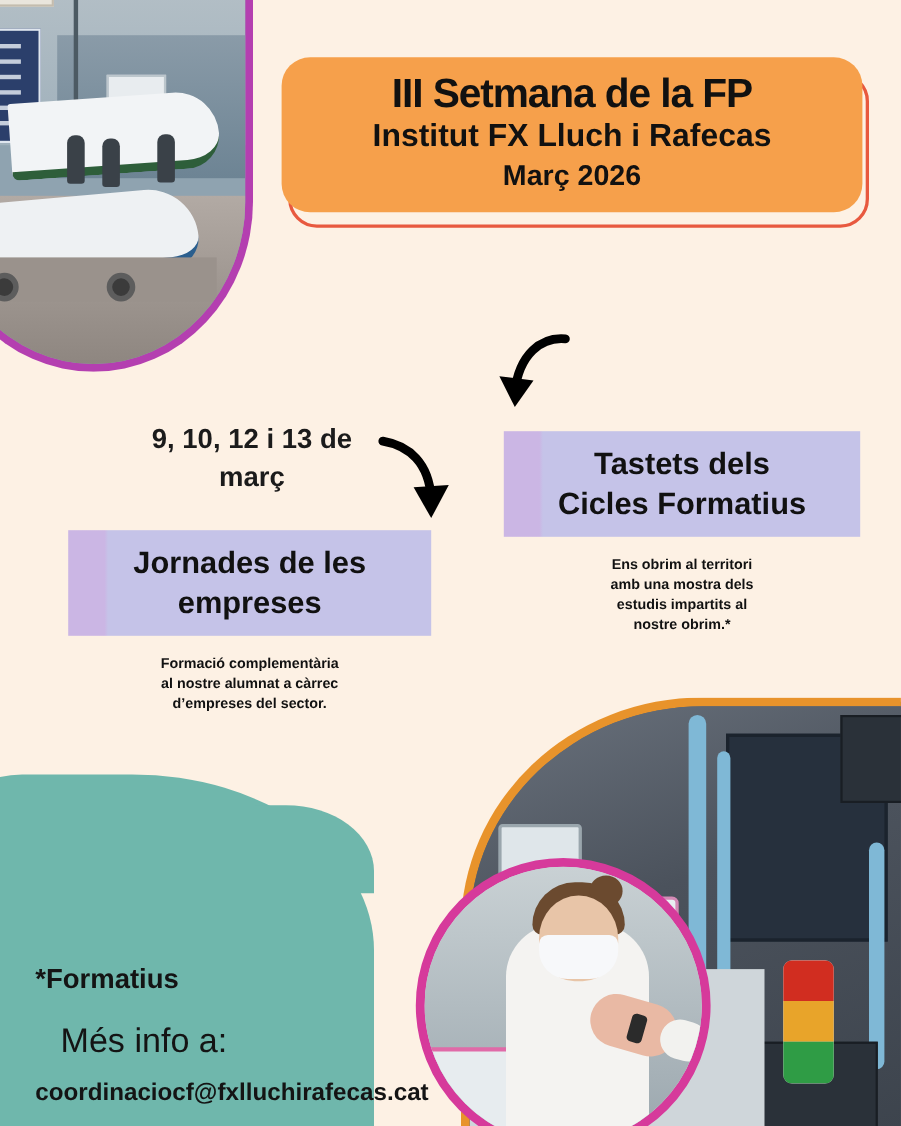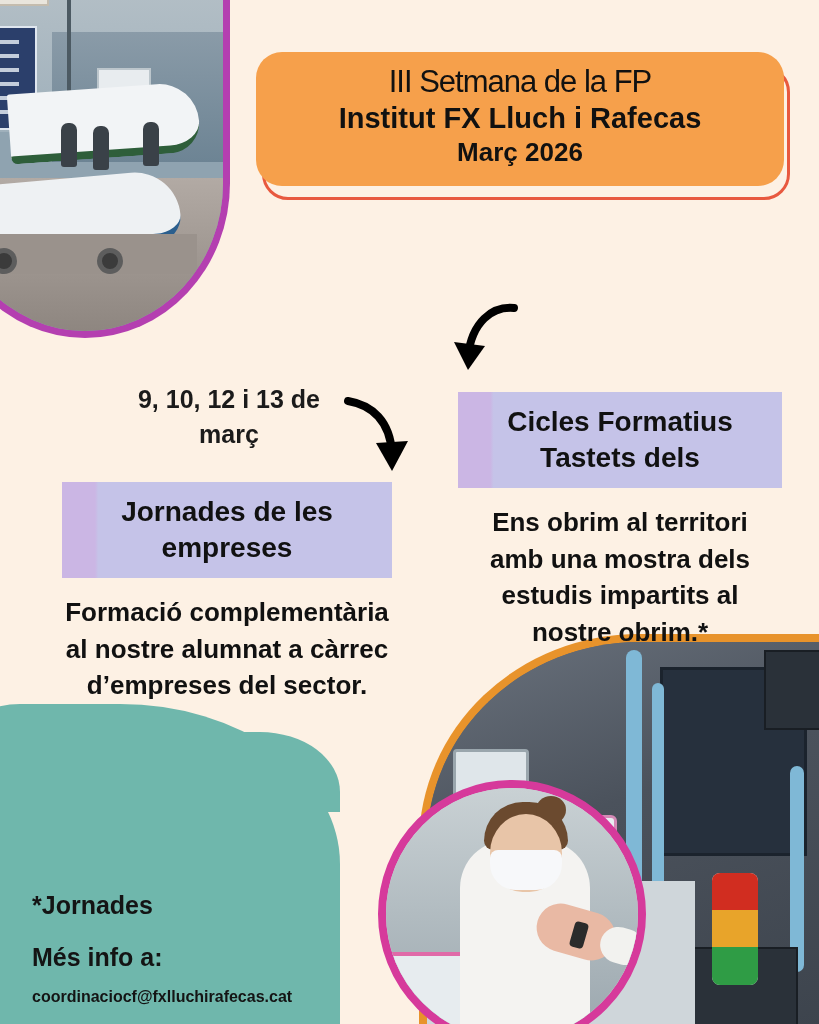--- a/index.html
+++ b/index.html
@@ -225,22 +225,22 @@
   }
   .banner {
     position: relative;
     background: #f6a04b;
     border-radius: 26px;
     padding: 14px 18px 18px;
     text-align: center;
     z-index: 1;
   }
   .banner h1 {
-    font-size: 31px;
-    font-weight: 400;
+    font-size: 37px;
+    font-weight: 700;
     letter-spacing: -1px;
     line-height: 1.05;
     color: #111;
   }
   .banner h2 {
     font-size: 29px;
     font-weight: 700;
     line-height: 1.2;
     margin-top: 2px;
     color: #111;
@@ -295,21 +295,21 @@
   }
   .sec .title-box span {
     display: block;
     font-size: 28px;
     font-weight: 700;
     line-height: 1.28;
     color: #111;
   }
   .sec .body {
     margin-top: 16px;
-    font-size: 26px;
+    font-size: 13px;
     font-weight: 700;
     line-height: 1.42;
     text-align: center;
     color: #111;
   }
 
   .sec-jornades { left: 62px; top: 482px; width: 330px; }
   .sec-tastets  { left: 458px; top: 392px; width: 324px; }
   .sec-tastets .body { text-align: center; }
 
@@ -321,26 +321,27 @@
     z-index: 6;
     color: #141414;
   }
   .footer .req {
     font-size: 25px;
     font-weight: 700;
     line-height: 1.28;
     margin-bottom: 22px;
   }
   .footer .more {
-    font-size: 25px;
-    font-weight: 700;
+    font-size: 31px;
+    font-weight: 400;
     margin-bottom: 16px;
+    margin-left: 23px;
   }
   .footer .mail {
-    font-size: 16px;
+    font-size: 22px;
     font-weight: 700;
   }
 </style>
 </head>
 <body>
 
 <div class="teal-wave"></div>
 
 <div class="photo-boats">
   <div class="sky"></div>
@@ -439,30 +440,30 @@
   </div>
   <div class="body">
     <div>Formació complementària</div>
     <div>al nostre alumnat a càrrec</div>
     <div>d’empreses del sector.</div>
   </div>
 </div>
 
 <div class="sec sec-tastets">
   <div class="title-box">
+    <span>Tastets dels</span>
     <span>Cicles Formatius</span>
-    <span>Tastets dels</span>
   </div>
   <div class="body">
     <div>Ens obrim al territori</div>
     <div>amb una mostra dels</div>
     <div>estudis impartits al</div>
     <div>nostre obrim.*</div>
   </div>
 </div>
 
 <div class="footer">
   <div class="req">
-    <div>*Jornades</div>
+    <div>*Formatius</div>
   </div>
   <div class="more">Més info a:</div>
   <div class="mail">coordinaciocf@fxlluchirafecas.cat</div>
 </div>
 
 </body></html>

